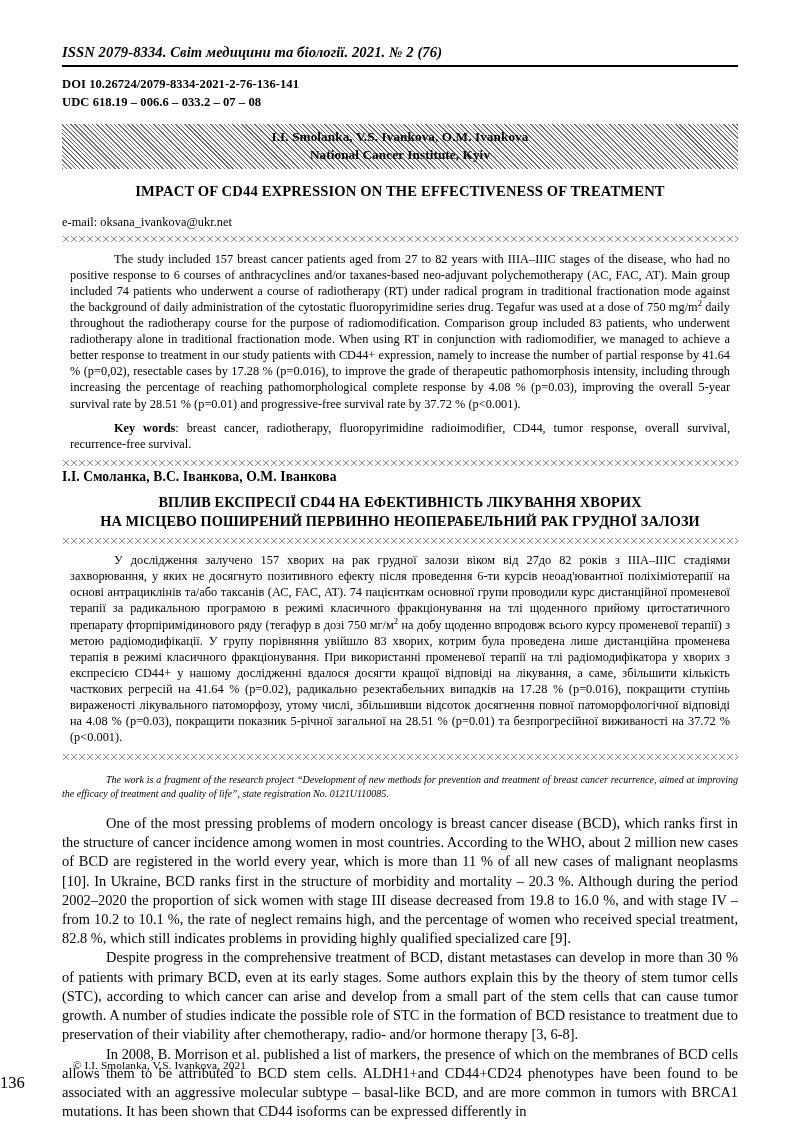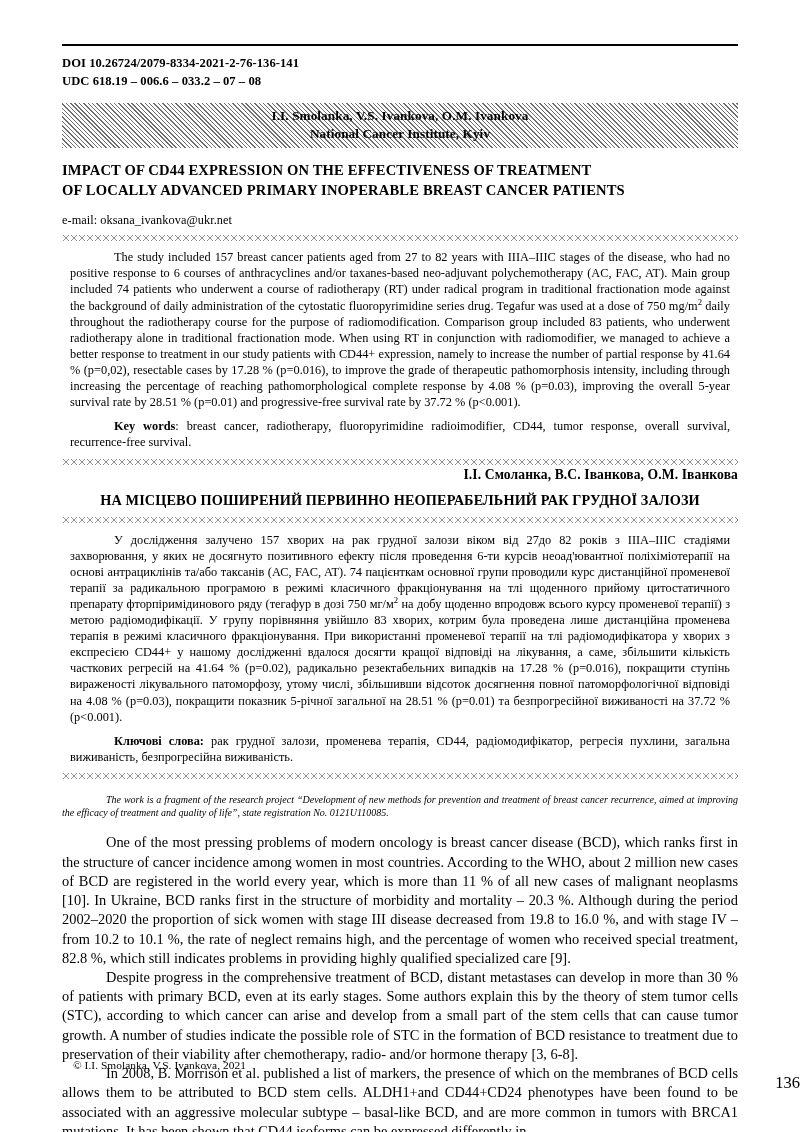--- a/index.html
+++ b/index.html
@@ -61,20 +61,21 @@
     font-weight: bold;
     font-size: 13.2px;
     line-height: 1.38;
     letter-spacing: .1px;
     color: #000;
   }
 
   
   .title-en {
     margin-top: 13px;
+    text-align: center;
     font-weight: bold;
     font-size: 14.6px;
     line-height: 1.34;
     letter-spacing: .15px;
   }
   .email {
     margin-top: 13px;
     font-size: 12.3px;
     letter-spacing: .05px;
   }
@@ -99,21 +100,21 @@
     text-justify: inter-word;
     margin-top: 4px;
   }
   .abstract p { margin: 8px; }
   .abstract p.indent { text-indent: 44px; }
   .abstract b { font-weight: bold; }
   sup { font-size: 70%; vertical-align: super; line-height: 0; }
 
   
   .author-uk {
-    text-align: right;
+    text-align: left;
     font-weight: bold;
     font-size: 13.6px;
     letter-spacing: .1px;
   }
   .title-uk {
     margin-top: 8px;
     text-align: center;
     font-weight: bold;
     font-size: 14.3px;
     line-height: 1.34;
@@ -149,68 +150,68 @@
     left: 73px;
     top: 1059px;
     font-size: 11.4px;
     letter-spacing: .05px;
   }
   .pageno {
     position: absolute;
     left: 0;
     top: 1073px;
     width: 800px;
-    text-align: right;
+    text-align: left;
     font-size: 16.5px;
   }
 </style>
 </head>
 <body>
 
 <div class="page">
 
+  <div class="running-head">ISSN 2079-8334. Світ медицини та біології. 2021. № 2 (76)</div>
   <div class="rule-thick"></div>
 
   <div class="idblock">
     <div>DOI 10.26724/2079-8334-2021-2-76-136-141</div>
     <div>UDC 618.19 – 006.6 – 033.2 – 07 – 08</div>
   </div>
 
   <div class="author-band">
     <div class="ln">I.I. Smolanka, V.S. Ivankova, O.M. Ivankova</div>
     <div class="ln">National Cancer Institute, Kyiv</div>
   </div>
 
   <div class="title-en">
     <div>IMPACT OF CD44 EXPRESSION ON THE EFFECTIVENESS OF TREATMENT</div>
-    <div>OF LOCALLY ADVANCED PRIMARY INOPERABLE BREAST CANCER PATIENTS</div>
   </div>
 
   <div class="email">e-mail: oksana_ivankova@ukr.net</div>
 
   <div class="wave"></div>
 
   <div class="abstract">
     <p class="indent"><span>The study included 157 breast cancer patients aged from 27 to 82 years with IIIA–IIIC stages of the disease, who had no positive response to 6 courses of anthracyclines and/or taxanes-based neo-adjuvant polychemotherapy (AC, FAC, AT). Main group included 74 patients who underwent a course of radiotherapy (RT) under radical program in traditional fractionation mode against the background of daily administration of the cytostatic fluoropyrimidine series drug. Tegafur was used at a dose of 750 mg/m</span><sup>2</sup><span> daily throughout the radiotherapy course for the purpose of radiomodification. Comparison group included 83 patients, who underwent radiotherapy alone in traditional fractionation mode. When using RT in conjunction with radiomodifier, we managed to achieve a better response to treatment in our study patients with CD44+ expression, namely to increase the number of partial response by 41.64 % (p=0,02), resectable cases by 17.28 % (p=0.016), to improve the grade of therapeutic pathomorphosis intensity, including through increasing the percentage of reaching pathomorphological complete response by 4.08 % (p=0.03), improving the overall 5-year survival rate by 28.51 % (p=0.01) and progressive-free survival rate by 37.72 % (p&lt;0.001).</span></p>
     <p class="indent"><b>Key words</b><span>: breast cancer, radiotherapy, fluoropyrimidine radioimodifier, CD44, tumor response, overall survival, recurrence-free survival.</span></p>
   </div>
 
   <div class="wave"></div>
 
   <div class="author-uk">І.І. Смоланка, В.С. Іванкова, О.М. Іванкова</div>
 
   <div class="title-uk">
+    <div>ВПЛИВ ЕКСПРЕСІЇ CD44 НА ЕФЕКТИВНІСТЬ ЛІКУВАННЯ ХВОРИХ</div>
     <div>НА МІСЦЕВО ПОШИРЕНИЙ ПЕРВИННО НЕОПЕРАБЕЛЬНИЙ РАК ГРУДНОЇ ЗАЛОЗИ</div>
   </div>
 
   <div class="wave"></div>
 
   <div class="abstract">
     <p class="indent"><span>У дослідження залучено 157 хворих на рак грудної залози віком від 27до 82 років з ІІІА–ІІІС стадіями захворювання, у яких не досягнуто позитивного ефекту після проведення 6-ти курсів неоад'ювантної поліхіміотерапії на основі антрациклінів та/або таксанів (АС, FAC, AT). 74 пацієнткам основної групи проводили курс дистанційної променевої терапії за радикальною програмою в режимі класичного фракціонування на тлі щоденного прийому цитостатичного препарату фторпіримідинового ряду (тегафур в дозі 750 мг/м</span><sup>2</sup><span> на добу щоденно впродовж всього курсу променевої терапії) з метою радіомодифікації. У групу порівняння увійшло 83 хворих, котрим була проведена лише дистанційна променева терапія в режимі класичного фракціонування. При використанні променевої терапії на тлі радіомодифікатора у хворих з експресією CD44+ у нашому дослідженні вдалося досягти кращої відповіді на лікування, а саме, збільшити кількість часткових регресій на 41.64 % (р=0.02), радикально резектабельних випадків на 17.28 % (р=0.016), покращити ступінь вираженості лікувального патоморфозу, утому числі, збільшивши відсоток досягнення повної патоморфологічної відповіді на 4.08 % (р=0.03), покращити показник 5-річної загальної на 28.51 % (р=0.01) та безпрогресійної виживаності на 37.72 % (р&lt;0.001).</span></p>
-    <p class="indent"><b>Ключові слова:</b><span> рак грудної залози, променева терапія, CD44, радіомодифікатор, регресія пухлини, загальна виживаність, безпрогресійна виживаність.</span></p>
   </div>
 
   <div class="wave"></div>
 
   <div class="note">The work is a fragment of the research project “Development of new methods for prevention and treatment of breast cancer recurrence, aimed at improving the efficacy of treatment and quality of life”, state registration No. 0121U110085.</div>
 
   <div class="body-text">
     <p>One of the most pressing problems of modern oncology is breast cancer disease (BCD), which ranks first in the structure of cancer incidence among women in most countries. According to the WHO, about 2 million new cases of BCD are registered in the world every year, which is more than 11 % of all new cases of malignant neoplasms [10]. In Ukraine, BCD ranks first in the structure of morbidity and mortality – 20.3 %. Although during the period 2002–2020 the proportion of sick women with stage III disease decreased from 19.8 to 16.0 %, and with stage IV – from 10.2 to 10.1 %, the rate of neglect remains high, and the percentage of women who received special treatment, 82.8 %, which still indicates problems in providing highly qualified specialized care [9].</p>
     <p>Despite progress in the comprehensive treatment of BCD, distant metastases can develop in more than 30 % of patients with primary BCD, even at its early stages. Some authors explain this by the theory of stem tumor cells (STC), according to which cancer can arise and develop from a small part of the stem cells that can cause tumor growth. A number of studies indicate the possible role of STC in the formation of BCD resistance to treatment due to preservation of their viability after chemotherapy, radio- and/or hormone therapy [3, 6-8].</p>
     <p>In 2008, B. Morrison et al. published a list of markers, the presence of which on the membranes of BCD cells allows them to be attributed to BCD stem cells. ALDH1+and CD44+CD24 phenotypes have been found to be associated with an aggressive molecular subtype – basal-like BCD, and are more common in tumors with BRCA1 mutations. It has been shown that CD44 isoforms can be expressed differently in</p>

